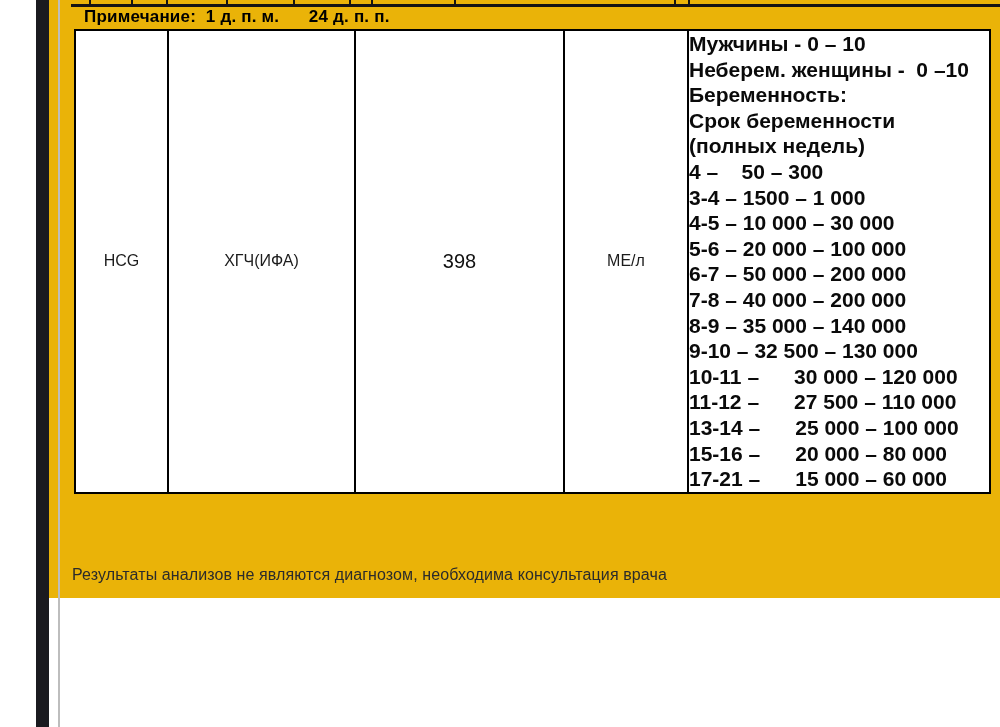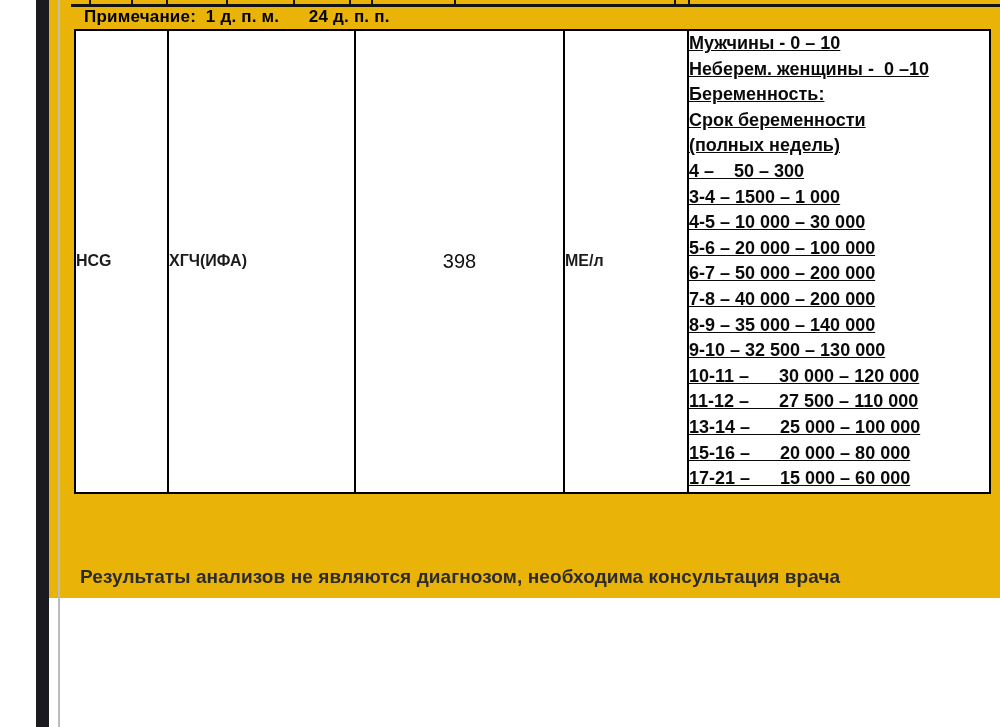--- a/index.html
+++ b/index.html
@@ -57,47 +57,46 @@
     background: #fff;
   }
   th.hdr {
     height: 41px;
     font-size: 16px; font-weight: bold;
     text-align: center;
     line-height: 19px;
     padding: 2px 4px;
   }
   td.cell-center {
-    text-align: left;
+    text-align: center;
     font-size: 16px;
-    font-weight: bold;
+    font-weight: normal;
     color: #1c1c1c;
   }
   td.cell-result {
     text-align: center;
     font-size: 20px;
     font-weight: normal;
     color: #111;
   }
   td.cell-range {
     vertical-align: top;
     padding: 2px 2px 0 5px;
   }
   .range-line {
-    font-size: 18px;
+    font-size: 21px;
     font-weight: bold;
     line-height: 25.6px;
     white-space: pre;
     color: #0a0a0a;
-    text-decoration: underline;
   }
   .disclaimer {
-    position: absolute; left: 44px; top: 566px;
-    font-size: 19px;
-    font-weight: bold;
+    position: absolute; left: 36px; top: 566px;
+    font-size: 16px;
+    font-weight: normal;
     color: #2b2b2b;
     letter-spacing: 0.1px;
   }
 </style>
 </head>
 <body>
 
 <div id="page">
 
   <div class="black-edge"></div>

